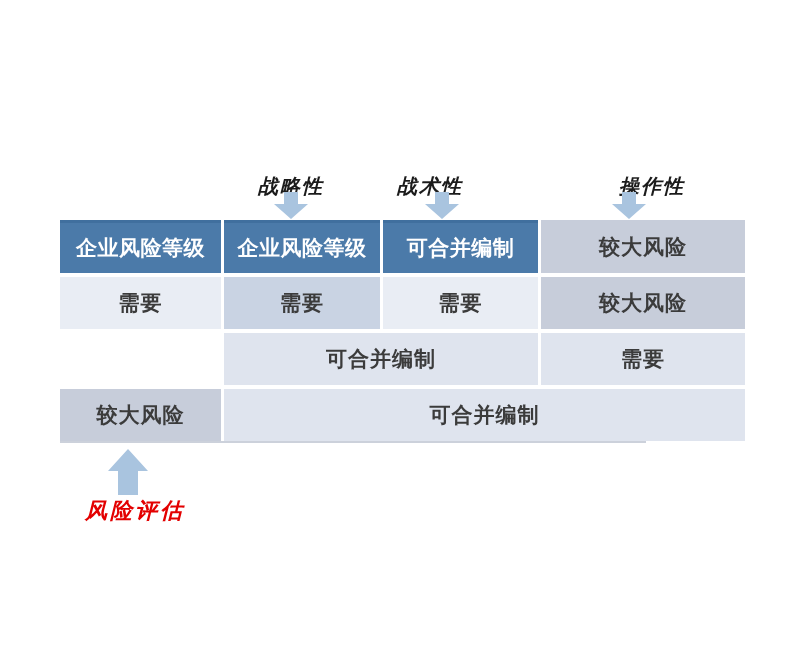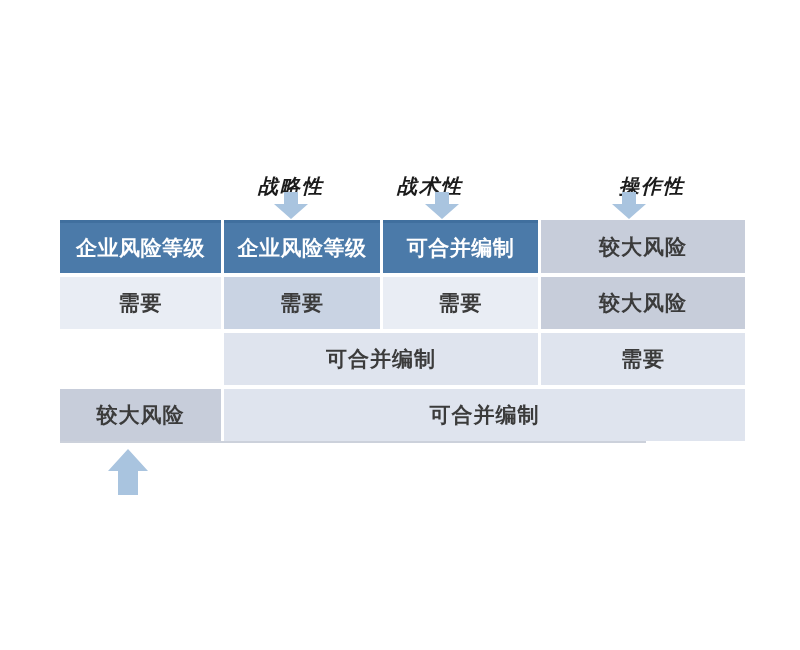--- a/index.html
+++ b/index.html
@@ -139,14 +139,15 @@
     <div class="cell mid span-2">可合并编制</div>
     <div class="cell mid">需要</div>
 
     <div class="cell level">较大风险</div>
     <div class="cell mid span-3">可合并编制</div>
   </div>
 
   <svg class="up-arrow" viewBox="0 0 40 46">
     <polygon class="arrow-fill" points="20,0 40,22 30,22 30,46 10,46 10,22 0,22"></polygon>
   </svg>
+  <div class="assessment-label">风险评估</div>
 
 </div>
 
 </body></html>

